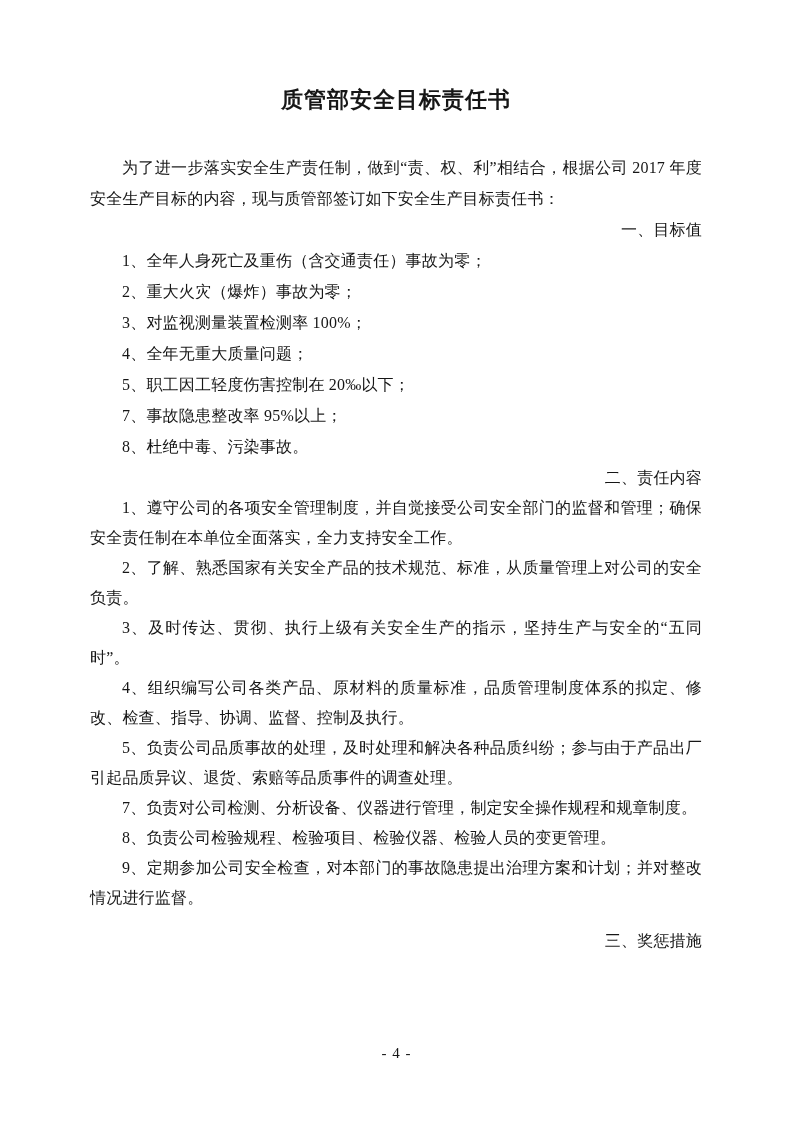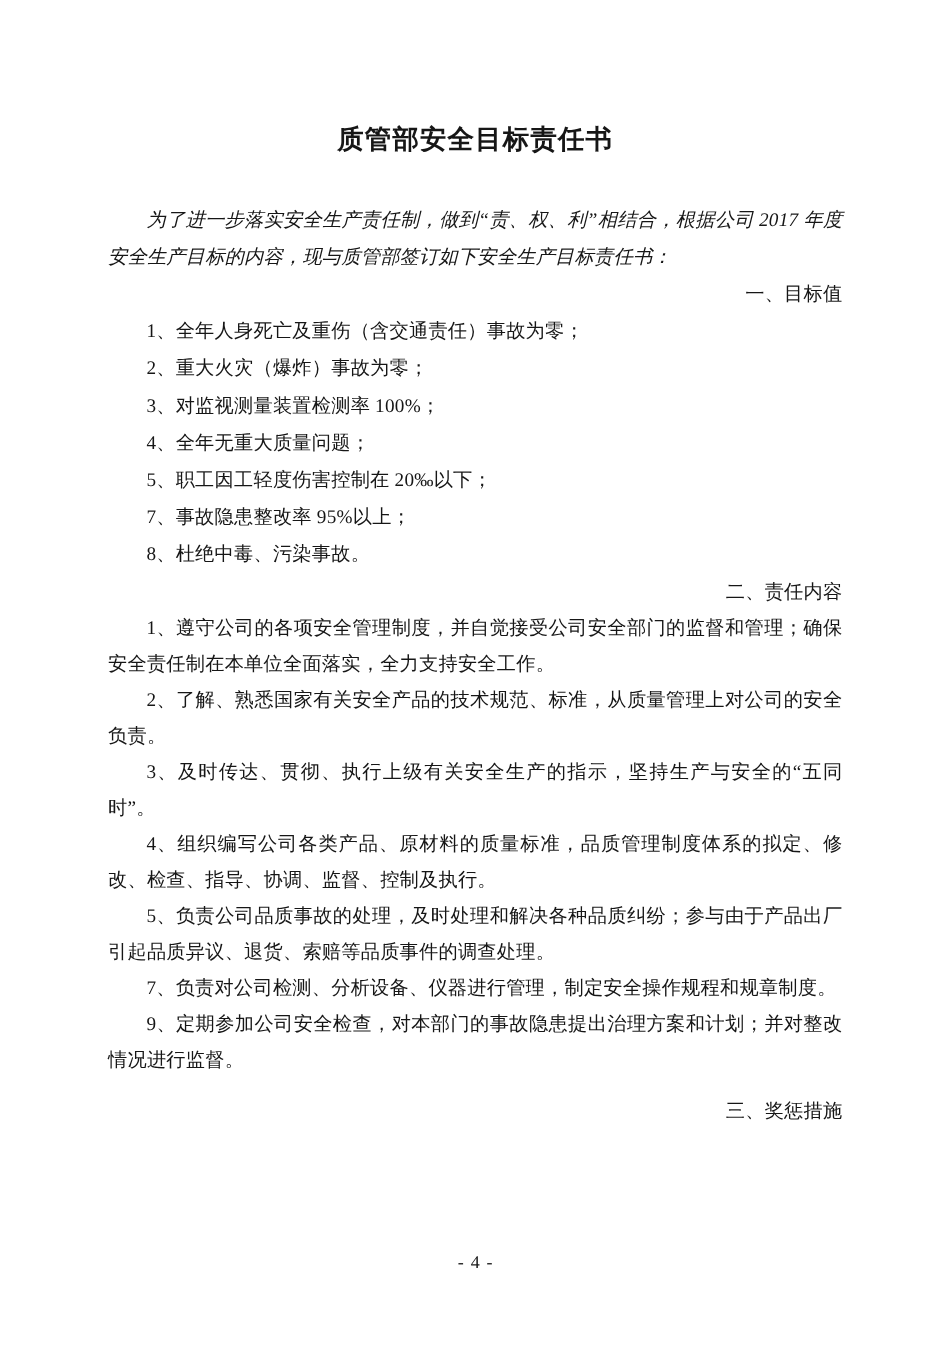--- a/index.html
+++ b/index.html
@@ -14,34 +14,33 @@
     margin: 0 auto;
     background: #ffffff;
     color: #161616;
     font-family: "Liberation Serif", "DejaVu Serif", serif;
     font-size: 16px;
     box-sizing: border-box;
     padding: 86px 91px 0 90px;
     overflow: hidden;
   }
   .doc-title {
-    margin: 16px 0 38px 0;
+    margin: 0 0 38px 0;
     font-size: 22px;
     line-height: 28px;
     font-weight: bold;
     text-align: center;
     letter-spacing: 1px;
   }
   .para {
     margin: 0;
     line-height: 31px;
     text-align: justify;
     text-indent: 2em;
     letter-spacing: 0.2px;
-    font-style: italic;
   }
   .section-heading {
     margin: 0;
     line-height: 31px;
     text-indent: 0;
     text-align: right;
     letter-spacing: 0.2px;
   }
   .s1-item {
     margin: 0;
@@ -91,19 +90,20 @@
   <p class="s1-item">8、杜绝中毒、污染事故。</p>
 
   <p class="section-heading">二、责任内容</p>
 
   <p class="s2-item">1、遵守公司的各项安全管理制度，并自觉接受公司安全部门的监督和管理；确保安全责任制在本单位全面落实，全力支持安全工作。</p>
   <p class="s2-item">2、了解、熟悉国家有关安全产品的技术规范、标准，从质量管理上对公司的安全负责。</p>
   <p class="s2-item">3、及时传达、贯彻、执行上级有关安全生产的指示，坚持生产与安全的“五同时”。</p>
   <p class="s2-item">4、组织编写公司各类产品、原材料的质量标准，品质管理制度体系的拟定、修改、检查、指导、协调、监督、控制及执行。</p>
   <p class="s2-item">5、负责公司品质事故的处理，及时处理和解决各种品质纠纷；参与由于产品出厂引起品质异议、退货、索赔等品质事件的调查处理。</p>
   <p class="s2-item">7、负责对公司检测、分析设备、仪器进行管理，制定安全操作规程和规章制度。</p>
+  <p class="s2-item">8、负责公司检验规程、检验项目、检验仪器、检验人员的变更管理。</p>
   <p class="s2-item">9、定期参加公司安全检查，对本部门的事故隐患提出治理方案和计划；并对整改情况进行监督。</p>
 
   <p class="section-heading heading-gap">三、奖惩措施</p>
 
   <div class="page-footer">- 4 -</div>
 
 </div>
 
 </body></html>

